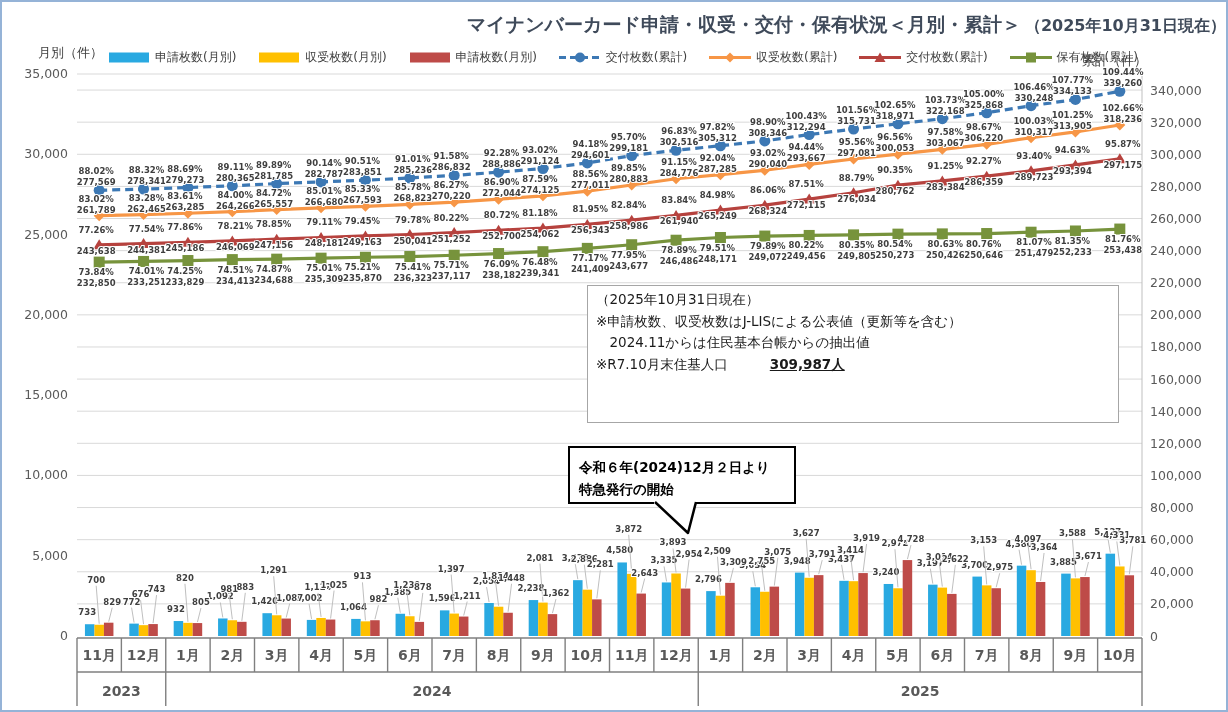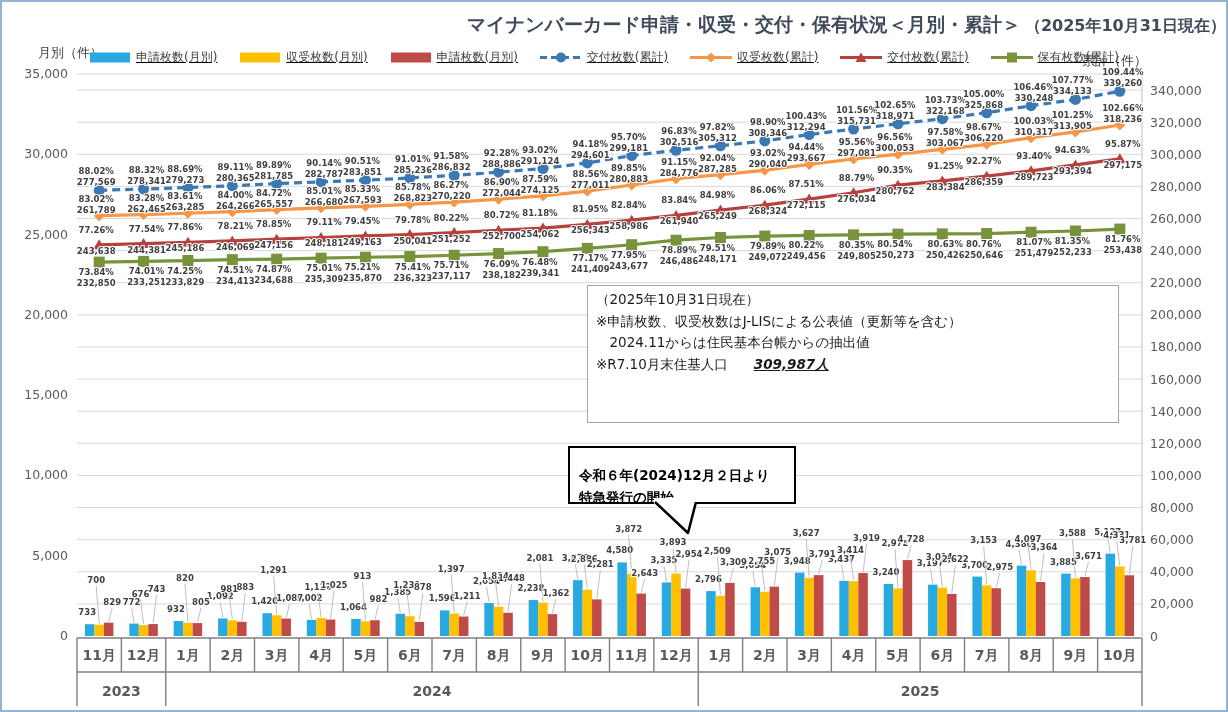--- a/index.html
+++ b/index.html
@@ -4,25 +4,25 @@
 <style>
   html,body{margin:0;padding:0;background:#fff;font-family:"DejaVu Sans",sans-serif;}
   #stage{position:relative;width:1228px;height:712px;background:#fff;border:2px solid #95B3D7;box-sizing:border-box;overflow:hidden;}
   #chart-svg{position:absolute;left:0;top:0;z-index:1;font-family:"DejaVu Sans",sans-serif;}
   .page-title{position:absolute;left:0;top:10px;width:100%;text-align:right;color:#3F4A5A;z-index:2;white-space:nowrap;}
   .page-title .t-main{font-size:19px;font-weight:bold;}
   .page-title .t-date{font-size:16px;font-weight:bold;margin-left:4px;}
   .axis-title{position:absolute;font-size:13px;color:#404040;z-index:2;white-space:nowrap;}
   #left-axis-title{left:36px;top:42px;}
   #right-axis-title{left:1080px;top:50px;}
-  #legend{position:absolute;left:87px;top:47px;width:1030px;display:flex;justify-content:space-between;align-items:center;z-index:2;text-decoration:underline;}
+  #legend{position:absolute;left:106px;top:47px;width:1030px;display:flex;justify-content:space-between;align-items:center;z-index:2;}
   .legend-item{display:flex;align-items:center;gap:5px;font-size:12px;color:#404040;white-space:nowrap;}
   #note-box{position:absolute;left:585px;top:283px;width:532px;height:138px;box-sizing:border-box;background:#fff;border:1px solid #A6A6A6;z-index:3;padding:3px 8px;font-size:13.5px;line-height:1.6;color:#1a1a1a;}
-  #note-box .pop-value{font-weight:bold;text-decoration:underline;margin-left:26px;font-style:italic;}
-  #callout-box{position:absolute;left:566px;top:444px;width:228px;height:58px;box-sizing:border-box;background:#fff;border:2.5px solid #000;z-index:4;padding:17px 9px;font-size:13.5px;font-weight:bold;line-height:1.6;color:#000;white-space:nowrap;}
+  #note-box .pop-value{font-weight:bold;text-decoration:underline;margin-left:42px;}
+  #callout-box{position:absolute;left:566px;top:444px;width:228px;height:58px;box-sizing:border-box;background:#fff;border:2.5px solid #000;z-index:4;padding:9px 9px;font-size:13.5px;font-weight:bold;line-height:1.6;color:#000;white-space:nowrap;}
   #callout-tail{position:absolute;left:0;top:0;z-index:5;pointer-events:none;}
 </style>
 </head>
 <body>
 
 <div id="stage">
   <svg id="chart-svg" width="1228" height="712">
       <line x1="75" y1="72" x2="1140" y2="72" stroke="#D9D9D9" stroke-width="1"></line>
       <line x1="75" y1="601.8857142857142" x2="1140" y2="601.8857142857142" stroke="#D9D9D9" stroke-width="1"></line>
       <line x1="75" y1="569.7714285714286" x2="1140" y2="569.7714285714286" stroke="#D9D9D9" stroke-width="1"></line>

